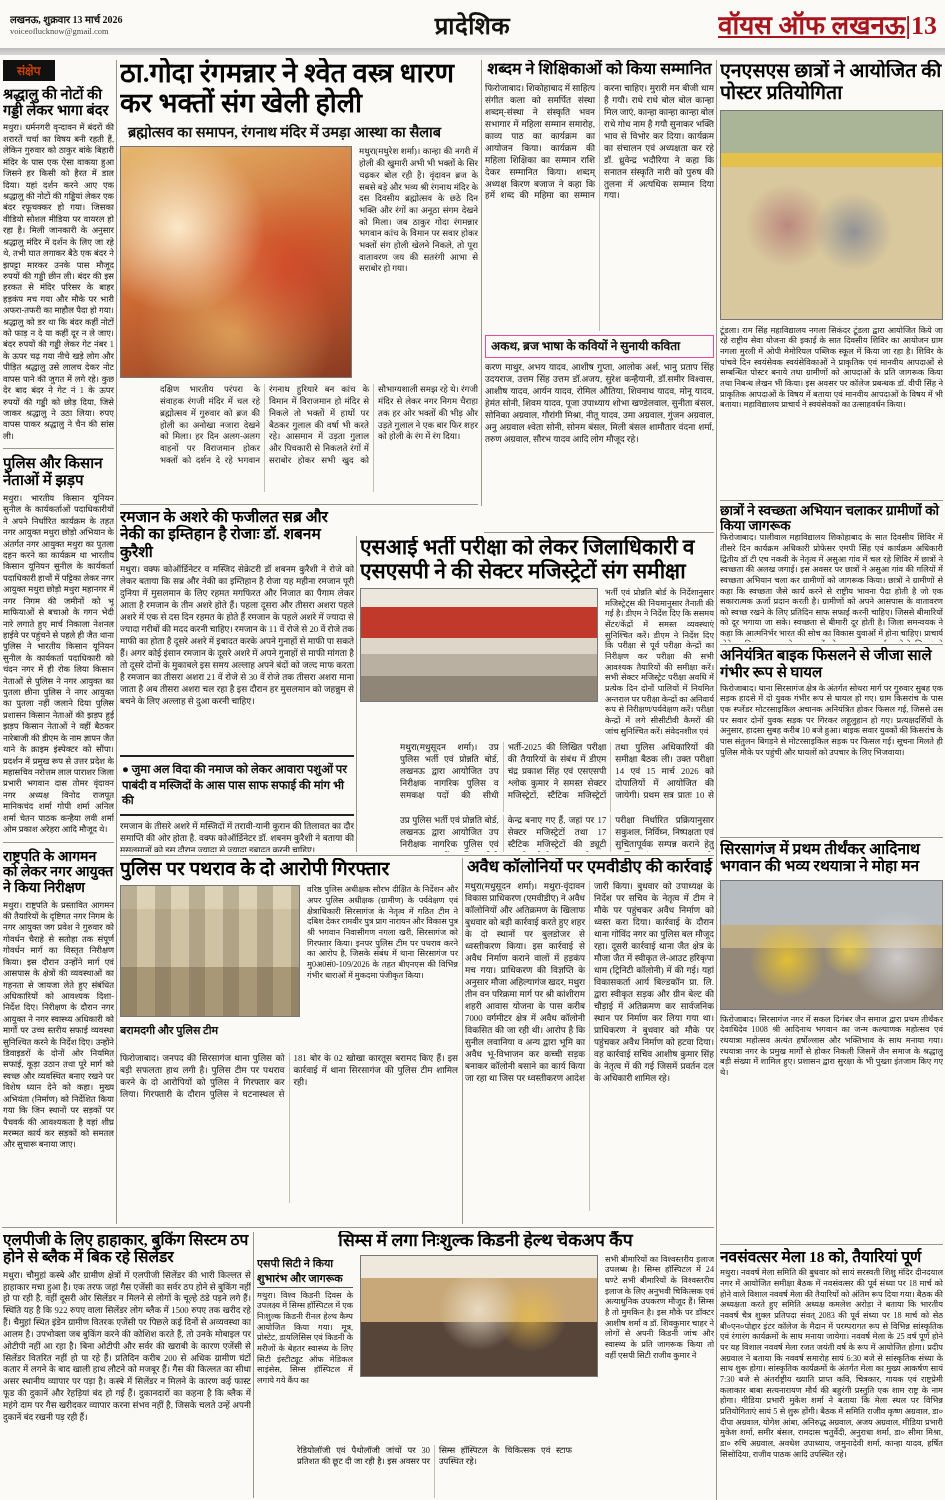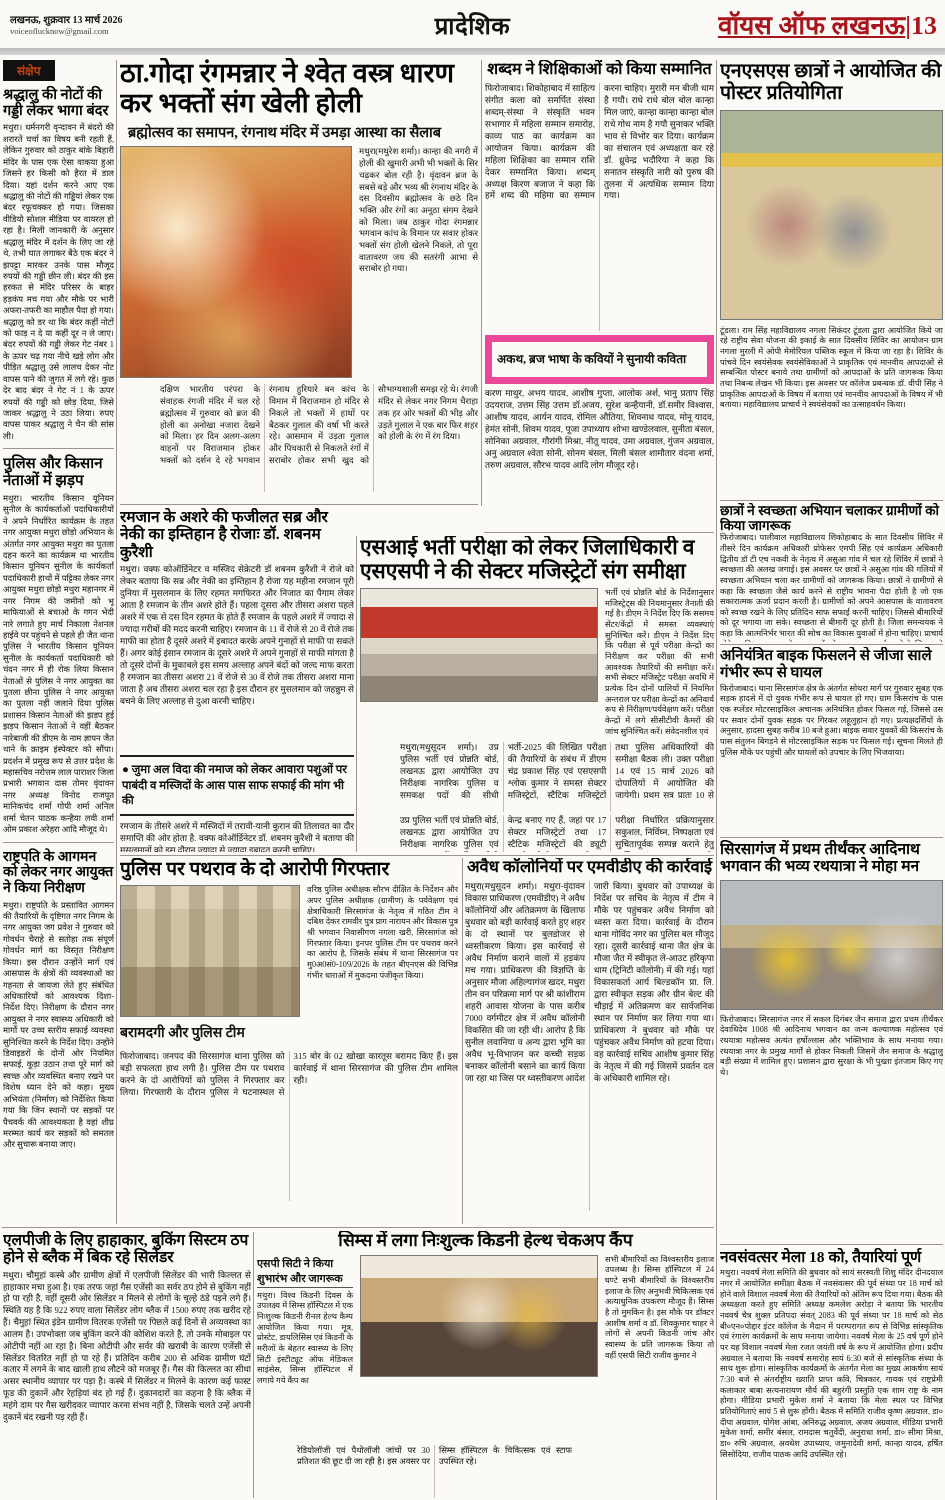--- a/index.html
+++ b/index.html
@@ -47,22 +47,22 @@
      radial-gradient(circle at 30% 62%,rgba(240,200,40,.85),transparent 22%),
      radial-gradient(circle at 58% 55%,rgba(244,214,70,.8),transparent 18%),
      radial-gradient(circle at 80% 60%,rgba(230,230,235,.7),transparent 25%),
      linear-gradient(180deg,#b7bcc1 0 34%,#c0af87 34% 52%,#93887a 52% 100%);}
   .ph-kidney{background:
      radial-gradient(circle at 50% 45%,rgba(240,230,210,.8),transparent 30%),
      radial-gradient(circle at 72% 50%,rgba(235,190,70,.7),transparent 20%),
      linear-gradient(180deg,#efe9dd 0 18%,#c8a878 18% 55%,#57453a 55% 100%);}
   .pullquote{border-top:2px solid #222;border-bottom:2px solid #222;
              font-weight:bold;font-size:11.5px;line-height:1.35;padding:5px 2px;margin:5px 0;}
-  .boxtitle{border:7px solid #ec4899;font-weight:bold;font-size:12px;line-height:1.25;
-            padding:10px 5px;margin:4px 0;}
+  .boxtitle{border:1px solid #ec4899;font-weight:bold;font-size:12px;line-height:1.25;
+            padding:3px 5px;margin:4px 0;}
 </style>
 </head>
 <body>
 
 <div id="page">
 
   <div class="abs" style="left:0;top:0;width:945px;height:48px;">
     <div class="abs" style="left:10px;top:14px;width:200px;">
       <div class="hdr-date">लखनऊ, शुक्रवार 13 मार्च 2026</div>
       <div class="hdr-mail">voiceoflucknow@gmail.com</div>
@@ -146,22 +146,22 @@
     <div class="bt cols3" style="margin-top:5px;height:70px;">मथुरा(मधुसूदन शर्मा)। उप्र पुलिस भर्ती एवं प्रोन्नति बोर्ड, लखनऊ द्वारा आयोजित उप निरीक्षक नागरिक पुलिस व समकक्ष पदों की सीधी भर्ती-2025 की लिखित परीक्षा की तैयारियों के संबंध में डीएम चंद्र प्रकाश सिंह एवं एसएसपी श्लोक कुमार ने समस्त सेक्टर मजिस्ट्रेटों, स्टैटिक मजिस्ट्रेटों तथा पुलिस अधिकारियों की समीक्षा बैठक ली। उक्त परीक्षा 14 एवं 15 मार्च 2026 को दोपालियों में आयोजित की जायेगी। प्रथम सत्र प्रातः 10 से मध्यान 12 बजे तक तथा द्वितीय सत्र अपराह 3 से सायं 5 बजे तक होगी।</div>
     <div class="bt cols3" style="margin-top:3px;height:76px;">उप्र पुलिस भर्ती एवं प्रोन्नति बोर्ड, लखनऊ द्वारा आयोजित उप निरीक्षक नागरिक पुलिस एवं समकक्ष पदों की सीधी भर्ती-2025 की लिखित परीक्षा हेतु मथुरा जनपद के 17 परीक्षा केन्द्र बनाए गए हैं, जहां पर 17 सेक्टर मजिस्ट्रेटों तथा 17 स्टैटिक मजिस्ट्रेटों की ड्यूटी लगाई गई है। जनपद के 17 परीक्षा केंद्रों में 6000 अभ्यर्थियों द्वारा परीक्षा दी जाएगी। उपरोक्त परीक्षा निर्धारित प्रक्रियानुसार सकुशल, निर्विघ्न, निष्पक्षता एवं सुचितापूर्वक सम्पन्न कराने हेतु शान्ति एवं कानून व्यवस्था के दृष्टिकोण से एवं उग्र पुलिस अतिसंवेदनशील परीक्षा केन्द्रों का विशेष रूप से सघन निरीक्षण करें। वह भी सुनिश्चित करें कि संवेदनशील व अतिसंवेदनशील परीक्षा केन्द्रों पर पुलिस बल की पर्याप्त व्यवस्था कर दी गयी है। परीक्षा के दौरान केन्द्र के समीप भीड़ एकत्रित नहीं होने दें। परीक्षा प्रारम्भ एवं समाप्ति के समय भी इसका विशेष ध्यान दिया जाए।</div>
   </div>
 
   <div class="abs" style="left:120px;top:858px;width:338px;height:366px;">
     <div class="hl" style="font-size:19px;">पुलिस पर पथराव के दो आरोपी गिरफ्तार</div>
     <div class="row" style="margin-top:6px;">
       <div class="photo ph-police" style="width:178px;height:130px;"></div>
       <div class="bt-sm" style="flex:1;">वरिष्ठ पुलिस अधीक्षक सौरभ दीक्षित के निर्देशन और अपर पुलिस अधीक्षक (ग्रामीण) के पर्यवेक्षण एवं क्षेत्राधिकारी सिरसागंज के नेतृत्व में गठित टीम ने दबिश देकर रामवीर पुत्र प्राग नारायन और विकास पुत्र श्री भगवान निवासीगण नगला खरी, सिरसागंज को गिरफ्तार किया। इनपर पुलिस टीम पर पथराव करने का आरोप है, जिसके संबंध में थाना सिरसागंज पर मु0अ0सं0-109/2026 के तहत बीएनएस की विभिन्न गंभीर धाराओं में मुकदमा पंजीकृत किया।</div>
     </div>
-    <div class="sub" style="font-size:14px;margin:5px 0 10px;">बरामदगी और पुलिस टीम</div>
-    <div class="bt cols2" style="height:150px;">फिरोजाबाद। जनपद की सिरसागंज थाना पुलिस को बड़ी सफलता हाथ लगी है। पुलिस टीम पर पथराव करने के दो आरोपियों को पुलिस ने गिरफ्तार कर लिया। गिरफ्तारी के दौरान पुलिस ने घटनास्थल से 315 बोर के 02 खोखा कारतूस बरामद किए हैं। इस कार्रवाई में थाना सिरसागंज की पुलिस टीम शामिल रही।</div>
+    <div class="sub" style="font-size:11px;margin:5px 0 16px;">बरामदगी और पुलिस टीम</div>
+    <div class="bt cols2" style="height:150px;">फिरोजाबाद। जनपद की सिरसागंज थाना पुलिस को बड़ी सफलता हाथ लगी है। पुलिस टीम पर पथराव करने के दो आरोपियों को पुलिस ने गिरफ्तार कर लिया। गिरफ्तारी के दौरान पुलिस ने घटनास्थल से 181 बोर के 02 खोखा कारतूस बरामद किए हैं। इस कार्रवाई में थाना सिरसागंज की पुलिस टीम शामिल रही।</div>
   </div>
 
   <div class="abs" style="left:465px;top:858px;width:249px;height:366px;">
     <div class="hl" style="font-size:16.5px;text-align:center;">अवैध कॉलोनियों पर एमवीडीए की कार्रवाई</div>
     <div class="bt cols2" style="margin-top:5px;height:330px;">मथुरा(मधुसूदन शर्मा)। मथुरा-वृंदावन विकास प्राधिकरण (एमवीडीए) ने अवैध कॉलोनियों और अतिक्रमण के खिलाफ बुधवार को बड़ी कार्रवाई करते हुए शहर के दो स्थानों पर बुलडोजर से ध्वस्तीकरण किया। इस कार्रवाई से अवैध निर्माण कराने वालों में हड़कंप मच गया। प्राधिकरण की विज्ञप्ति के अनुसार मौजा अहिल्यागंज खदर, मथुरा तीन वन परिक्रमा मार्ग पर श्री कांशीराम शहरी आवास योजना के पास करीब 7000 वर्गमीटर क्षेत्र में अवैध कॉलोनी विकसित की जा रही थी। आरोप है कि सुनील लवानिया व अन्य द्वारा भूमि का अवैध भू-विभाजन कर कच्ची सड़क बनाकर कॉलोनी बसाने का कार्य किया जा रहा था जिस पर ध्वस्तीकरण आदेश जारी किया। बुधवार को उपाध्यक्ष के निर्देश पर सचिव के नेतृत्व में टीम ने मौके पर पहुंचकर अवैध निर्माण को ध्वस्त करा दिया। कार्रवाई के दौरान थाना गोविंद नगर का पुलिस बल मौजूद रहा। दूसरी कार्रवाई थाना जैत क्षेत्र के मौजा जैत में स्वीकृत ले-आउट हरिकृपा धाम (ट्रिनिटी कॉलोनी) में की गई। यहां विकासकर्ता आर्य बिल्डकॉन प्रा. लि. द्वारा स्वीकृत सड़क और ग्रीन बेल्ट की चौड़ाई में अतिक्रमण कर सार्वजनिक स्थान पर निर्माण कर लिया गया था। प्राधिकरण ने बुधवार को मौके पर पहुंचकर अवैध निर्माण को हटवा दिया। वह कार्रवाई सचिव आशीष कुमार सिंह के नेतृत्व में की गई जिसमें प्रवर्तन दल के अधिकारी शामिल रहे।</div>
   </div>
 
   <div class="abs" style="left:720px;top:647px;width:223px;height:188px;">
     <div class="hl" style="font-size:15px;margin-bottom:3px;">अनियंत्रित बाइक फिसलने से जीजा साले गंभीर रूप से घायल</div>
     <div class="bt-sm" style="height:138px;">फिरोजाबाद। थाना सिरसागंज क्षेत्र के अंतर्गत सोथरा मार्ग पर गुरुवार सुबह एक सड़क हादसे में दो युवक गंभीर रूप से घायल हो गए। ग्राम किसरांच के पास एक स्प्लेंडर मोटरसाइकिल अचानक अनियंत्रित होकर फिसल गई, जिससे उस पर सवार दोनों युवक सड़क पर गिरकर लहूलुहान हो गए। प्रत्यक्षदर्शियों के अनुसार, हादसा सुबह करीब 10 बजे हुआ। बाइक सवार युवकों की किसरांच के पास संतुलन बिगड़ने से मोटरसाइकिल सड़क पर फिसल गई। सूचना मिलते ही पुलिस मौके पर पहुंची और घायलों को उपचार के लिए भिजवाया।</div>

